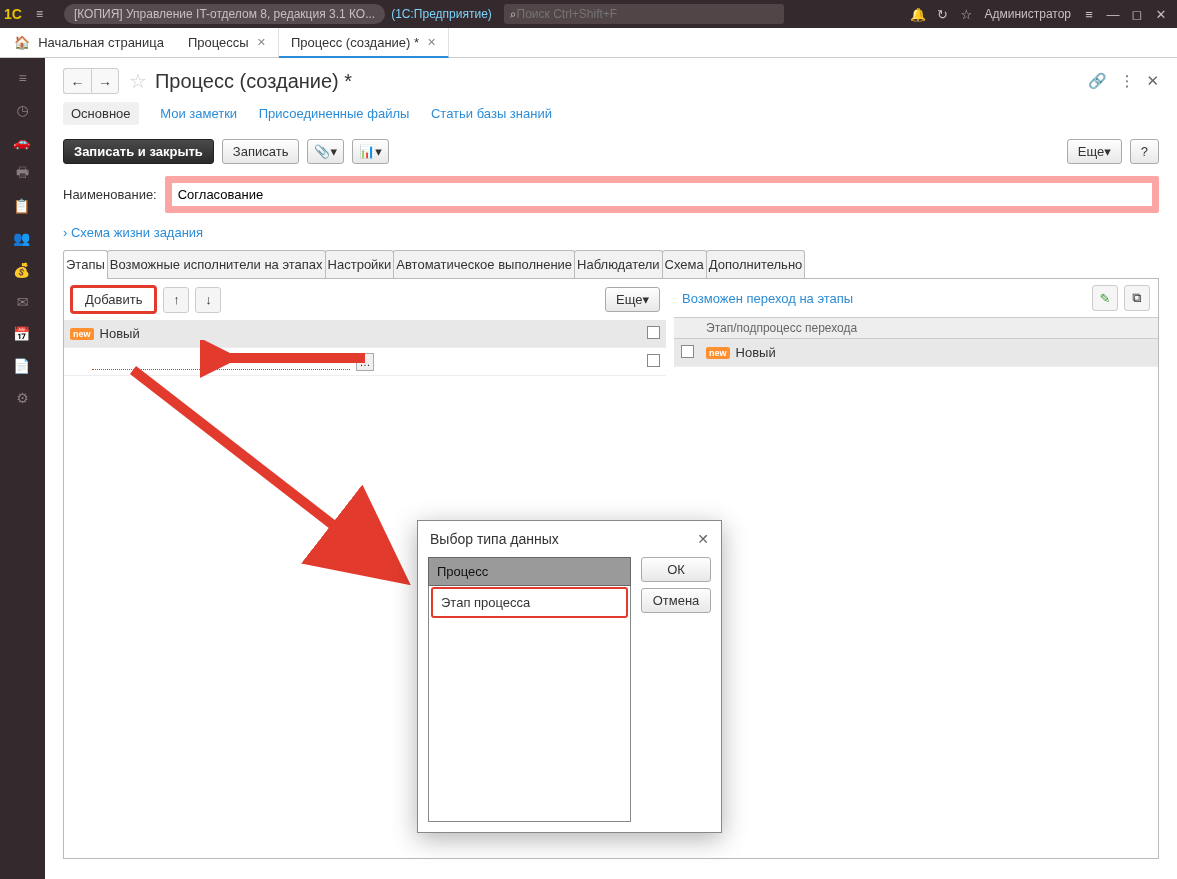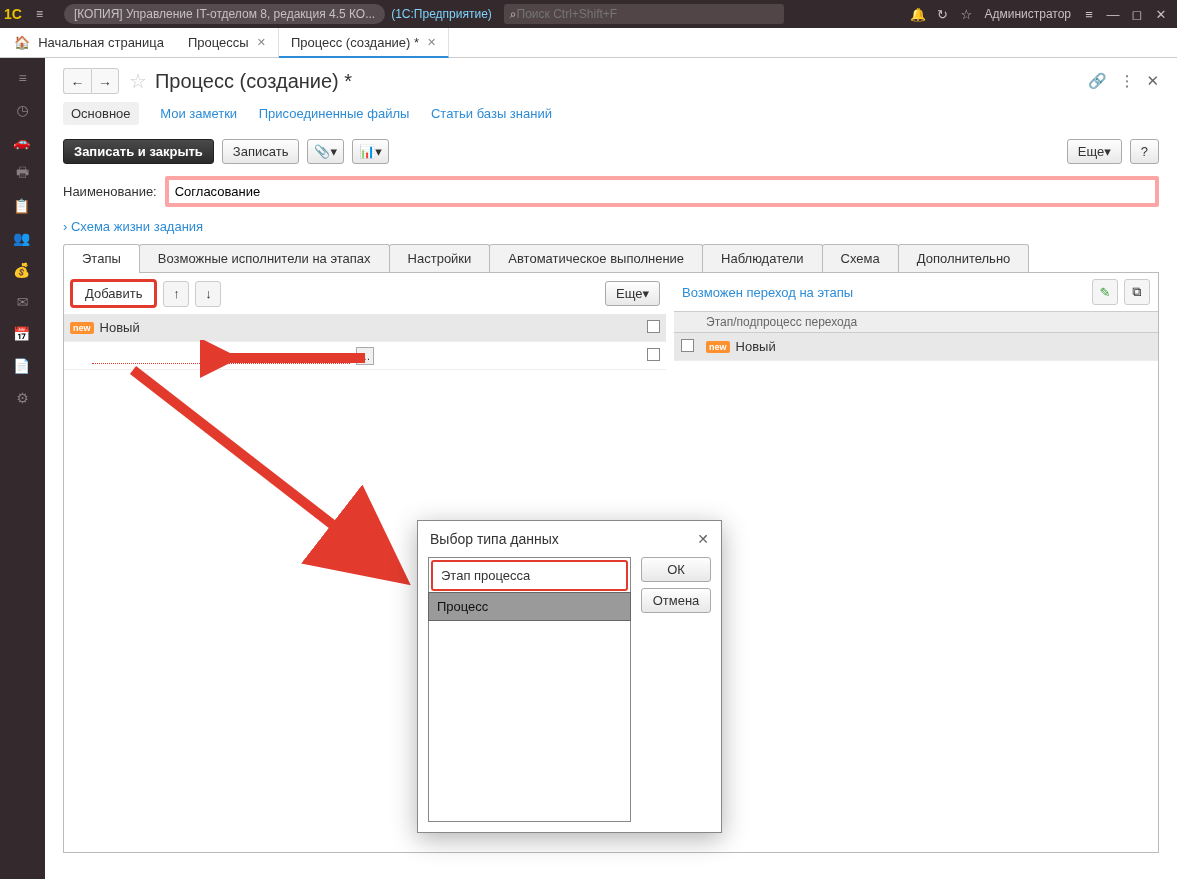--- a/index.html
+++ b/index.html
@@ -34,25 +34,25 @@
 .links { padding: 4px 0 14px; font-size: 13px; }
 .links a { color: #2c8cd6; margin-right: 18px; text-decoration: none; }
 .links span.active { color: #333; background: #f0f0f0; padding: 4px 8px; border-radius: 3px; margin-right: 18px; }
 .toolbar { display: flex; align-items: center; gap: 8px; padding: 4px 0 12px; }
 .btn { border: 1px solid #aaa; background: linear-gradient(#fefefe,#e8e8e8); padding: 4px 10px; border-radius: 3px; cursor: pointer; font-size: 13px; display: inline-flex; align-items: center; }
 .btn.primary { background: linear-gradient(#4a4a4a,#2a2a2a); color: #fff; border-color: #222; font-weight: bold; }
 .btn.icon { padding: 4px 6px; }
 .flex1 { flex: 1; }
 .formrow { display: flex; align-items: center; gap: 8px; margin-bottom: 10px; }
 .formrow label { font-size: 13px; }
-.formrow input { flex: 1; border: 4px solid #fca5a5; padding: 4px 6px; font-size: 13px; border-radius: 2px; }
+.formrow input { flex: 1; border: 7px solid #fca5a5; padding: 4px 6px; font-size: 13px; border-radius: 2px; }
 .schema-link { color: #2c8cd6; font-size: 13px; padding: 2px 0 10px; cursor: pointer; }
 .schema-link::before { content: "› "; }
 .tabs2 { display: flex; border-bottom: 1px solid #bbb; }
-.tab2 { padding: 6px 18px; border: 1px solid #bbb; border-bottom: none; margin-right: -1px; background: #f2f2f2; cursor: pointer; font-size: 13px; border-radius: 3px 3px 0 0; text-align: right; }
+.tab2 { padding: 6px 2px; border: 1px solid #bbb; border-bottom: none; margin-right: -1px; background: #f2f2f2; cursor: pointer; font-size: 13px; border-radius: 3px 3px 0 0; text-align: right; }
 .tab2.active { background: #fff; position: relative; }
 .tab2.active::after { content: ""; position: absolute; left: 0; right: 0; bottom: -1px; height: 1px; background: #fff; }
 .panel-row { display: flex; border: 1px solid #bbb; border-top: none; height: 580px; }
 .left-panel { width: 610px; border-right: 8px solid #fff; display: flex; flex-direction: column; }
 .right-panel { flex: 1; display: flex; flex-direction: column; }
 .panel-toolbar { padding: 6px 6px 6px 6px; display: flex; gap: 6px; align-items: center; }
 .btn-add { border: 3px solid #e23b2e; padding: 4px 12px; border-radius: 4px; background: #fff; font-size: 13px; cursor: pointer; }
 .btn-small { width: 26px; height: 26px; border: 1px solid #ccc; background: #f5f5f5; border-radius: 3px; cursor: pointer; display: inline-flex; align-items: center; justify-content: center; }
 .table-head { display: flex; background: #eee; border-top: 1px solid #ccc; border-bottom: 1px solid #ccc; height: 22px; font-size: 12px; align-items: center; color: #666; }
 .th1 { width: 320px; padding-left: 10px; border-right: 1px solid #ccc; }
@@ -83,21 +83,21 @@
 .rh-th { flex: 1; padding-left: 30px; }
 svg.arrow { position: absolute; }
 </style>
 </head>
 <body>
 
 <div class="titlebar">
   <span class="logo">1C</span>
   <span class="hamburger">≡</span>
   <span class="title-group">
-    <span class="title1">[КОПИЯ] Управление IT-отделом 8, редакция 4.5 КО...</span>
+    <span class="title1">[КОПИЯ] Управление IT-отделом 8, редакция 3.1 КО...</span>
     <span class="title-text">(1С:Предприятие)</span>
   </span>
   <span class="searchbar">
     <span>⌕</span>
     <input placeholder="Поиск Ctrl+Shift+F" style="">
   </span>
   <span class="spacer"></span>
   <span class="win-btn">🔔</span>
   <span class="win-btn">↻</span>
   <span class="win-btn">☆</span>
@@ -257,22 +257,22 @@
       <line x1="18" y1="12" x2="280" y2="215" stroke="#e23b2e" stroke-width="10" marker-end="url(#ah2)"></line>
     </svg>
 
     <div class="dialog">
       <div class="dialog-head">
         <span>Выбор типа данных</span>
         <span class="x">✕</span>
       </div>
       <div class="dialog-body">
         <div class="opt-list">
+          <div class="opt sel">Процесс</div>
           <div class="opt hl">Этап процесса</div>
-          <div class="opt sel">Процесс</div>
         </div>
         <div class="dialog-btns">
           <span class="btn">ОК</span>
           <span class="btn">Отмена</span>
         </div>
       </div>
     </div>
   </div>
 </div>
 

